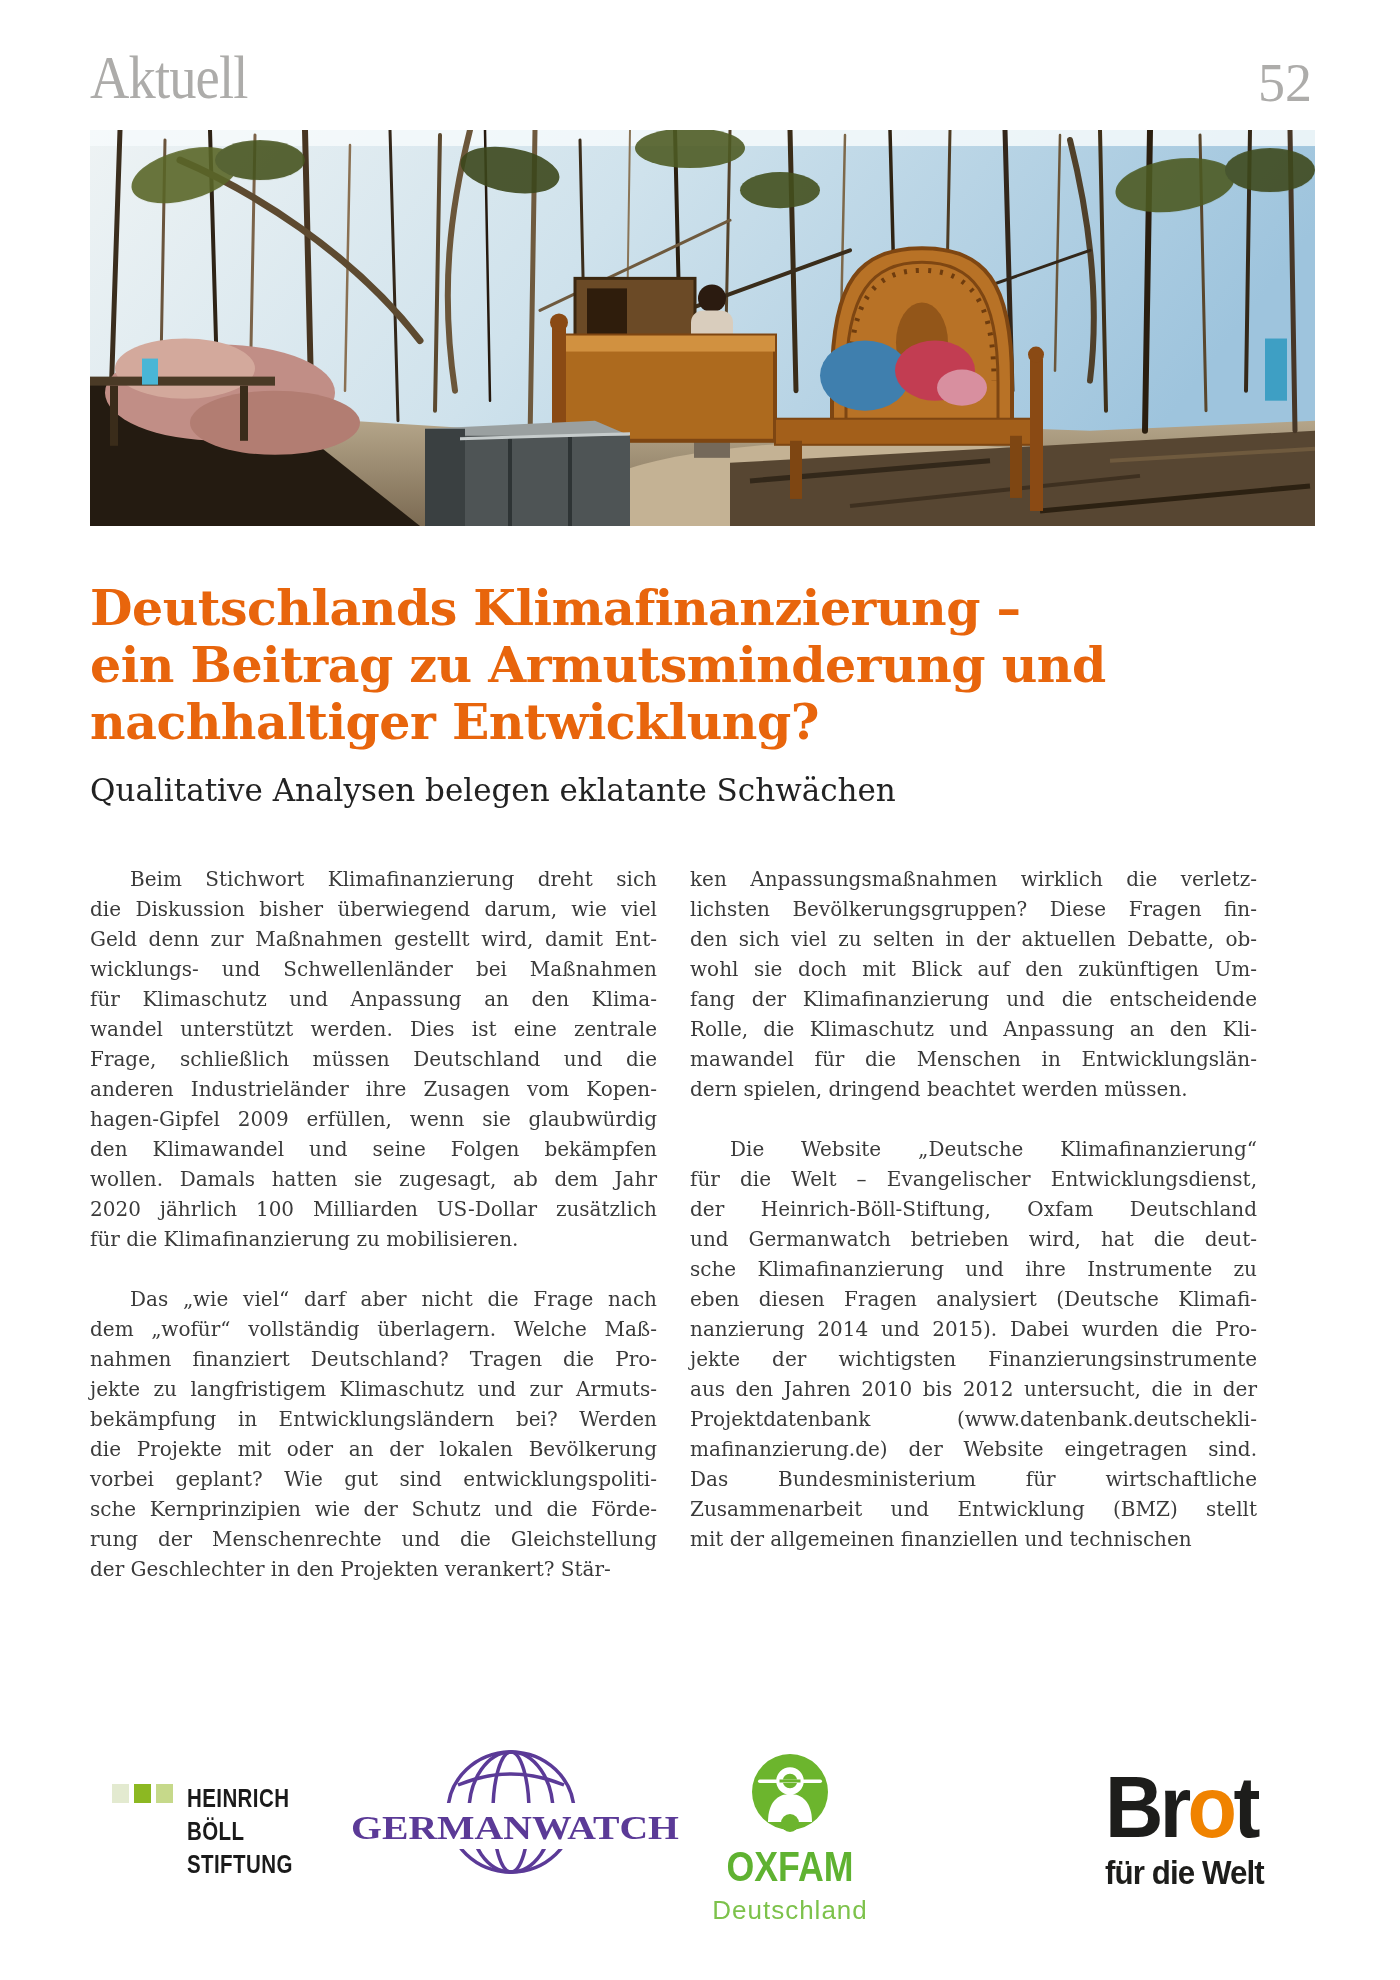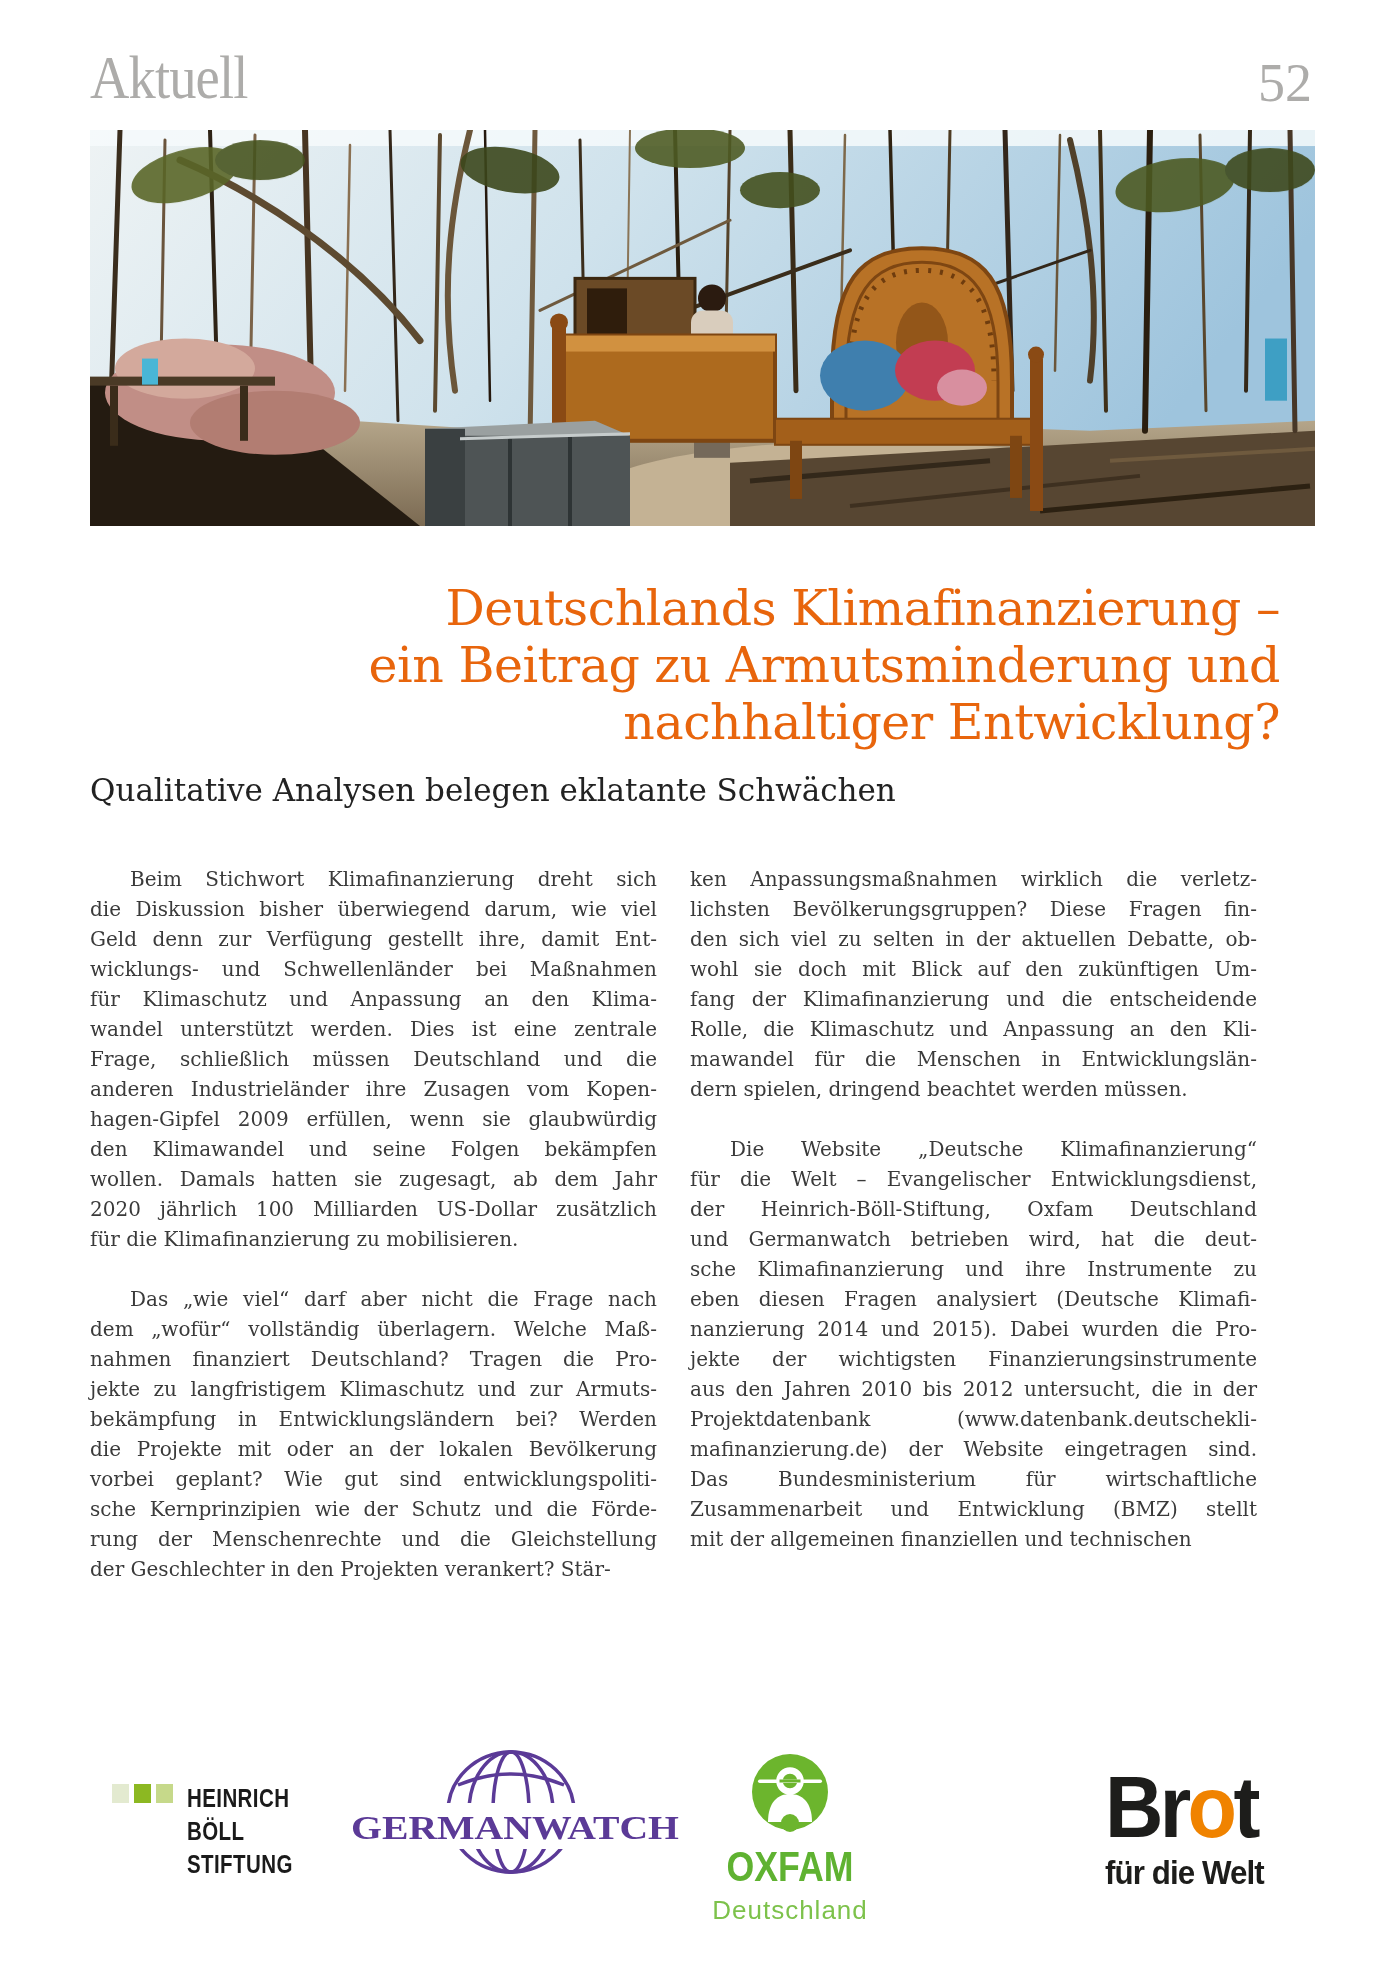--- a/index.html
+++ b/index.html
@@ -16,23 +16,22 @@
   .masthead-page{
     position:absolute;right:88px;top:56px;
     font-family:"Liberation Serif",serif;font-size:54px;line-height:1;color:#adacaa;
   }
   
   .photo{position:absolute;left:90px;top:130px;width:1225px;height:396px;overflow:hidden;}
   .photo svg{display:block;width:100%;height:100%;}
   
   .headline{
     position:absolute;left:90px;top:580px;width:1190px;
-    font-weight:400;font-size:49px;line-height:57px;letter-spacing:-0.5px;
+    font-weight:700;font-size:49px;line-height:57px;letter-spacing:-0.5px;
     color:#e8650c;
-    text-align:right;
   }
   .deck{
     position:absolute;left:90px;top:772px;width:1100px;
     font-weight:400;font-size:31px;line-height:36px;color:#222222;
   }
   
   .columns{
     position:absolute;left:90px;top:864px;width:1167px;
     display:flex;gap:33px;color:#3a3a3a;
   }
@@ -211,21 +210,21 @@
   <div>nachhaltiger Entwicklung?</div>
 </div>
 
 <div class="deck">Qualitative Analysen belegen eklatante Schwächen</div>
 
 <div class="columns">
   <div class="col">
     <div class="para para-indent">
         <div class="ln">Beim Stichwort Klimafinanzierung dreht sich</div>
         <div class="ln">die Diskussion bisher überwiegend darum, wie viel</div>
-        <div class="ln">Geld denn zur Verfügung gestellt ihre, damit Ent-</div>
+        <div class="ln">Geld denn zur Maßnahmen gestellt wird, damit Ent-</div>
         <div class="ln">wicklungs- und Schwellenländer bei Maßnahmen</div>
         <div class="ln">für Klimaschutz und Anpassung an den Klima-</div>
         <div class="ln">wandel unterstützt werden. Dies ist eine zentrale</div>
         <div class="ln">Frage, schließlich müssen Deutschland und die</div>
         <div class="ln">anderen Industrieländer ihre Zusagen vom Kopen-</div>
         <div class="ln">hagen-Gipfel 2009 erfüllen, wenn sie glaubwürdig</div>
         <div class="ln">den Klimawandel und seine Folgen bekämpfen</div>
         <div class="ln">wollen. Damals hatten sie zugesagt, ab dem Jahr</div>
         <div class="ln">2020 jährlich 100 Milliarden US-Dollar zusätzlich</div>
         <div class="ln ln-last">für die Klimafinanzierung zu mobilisieren.</div>

